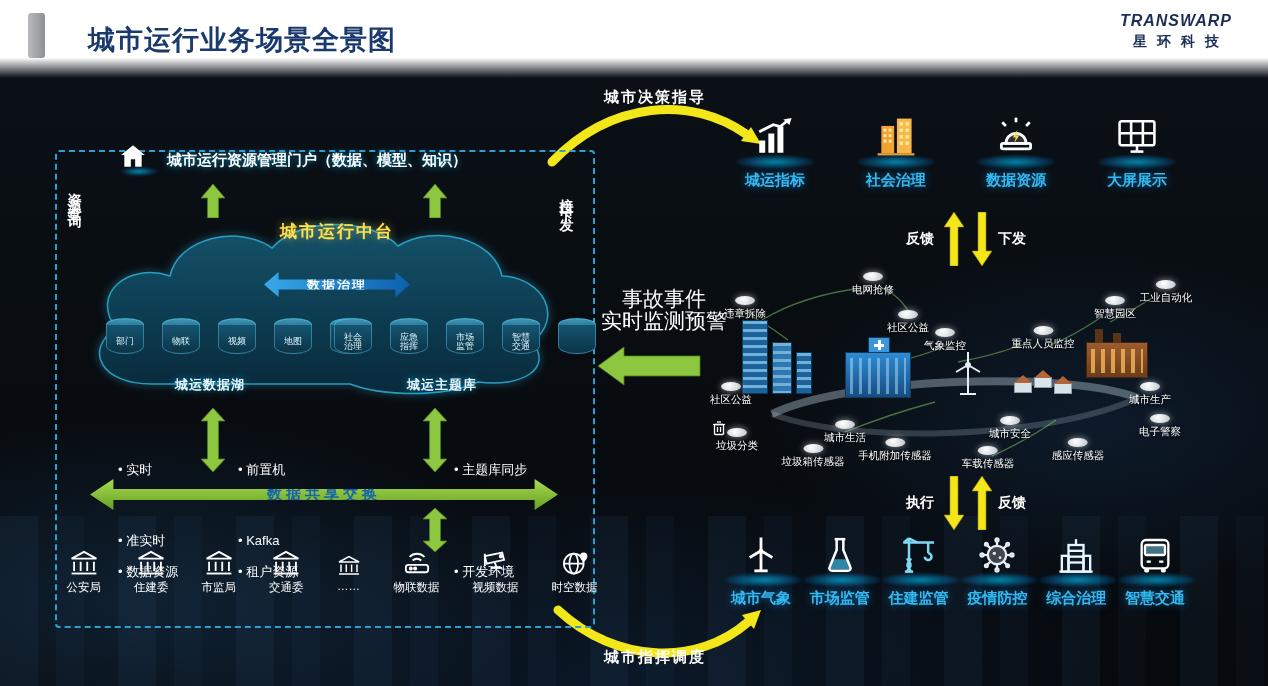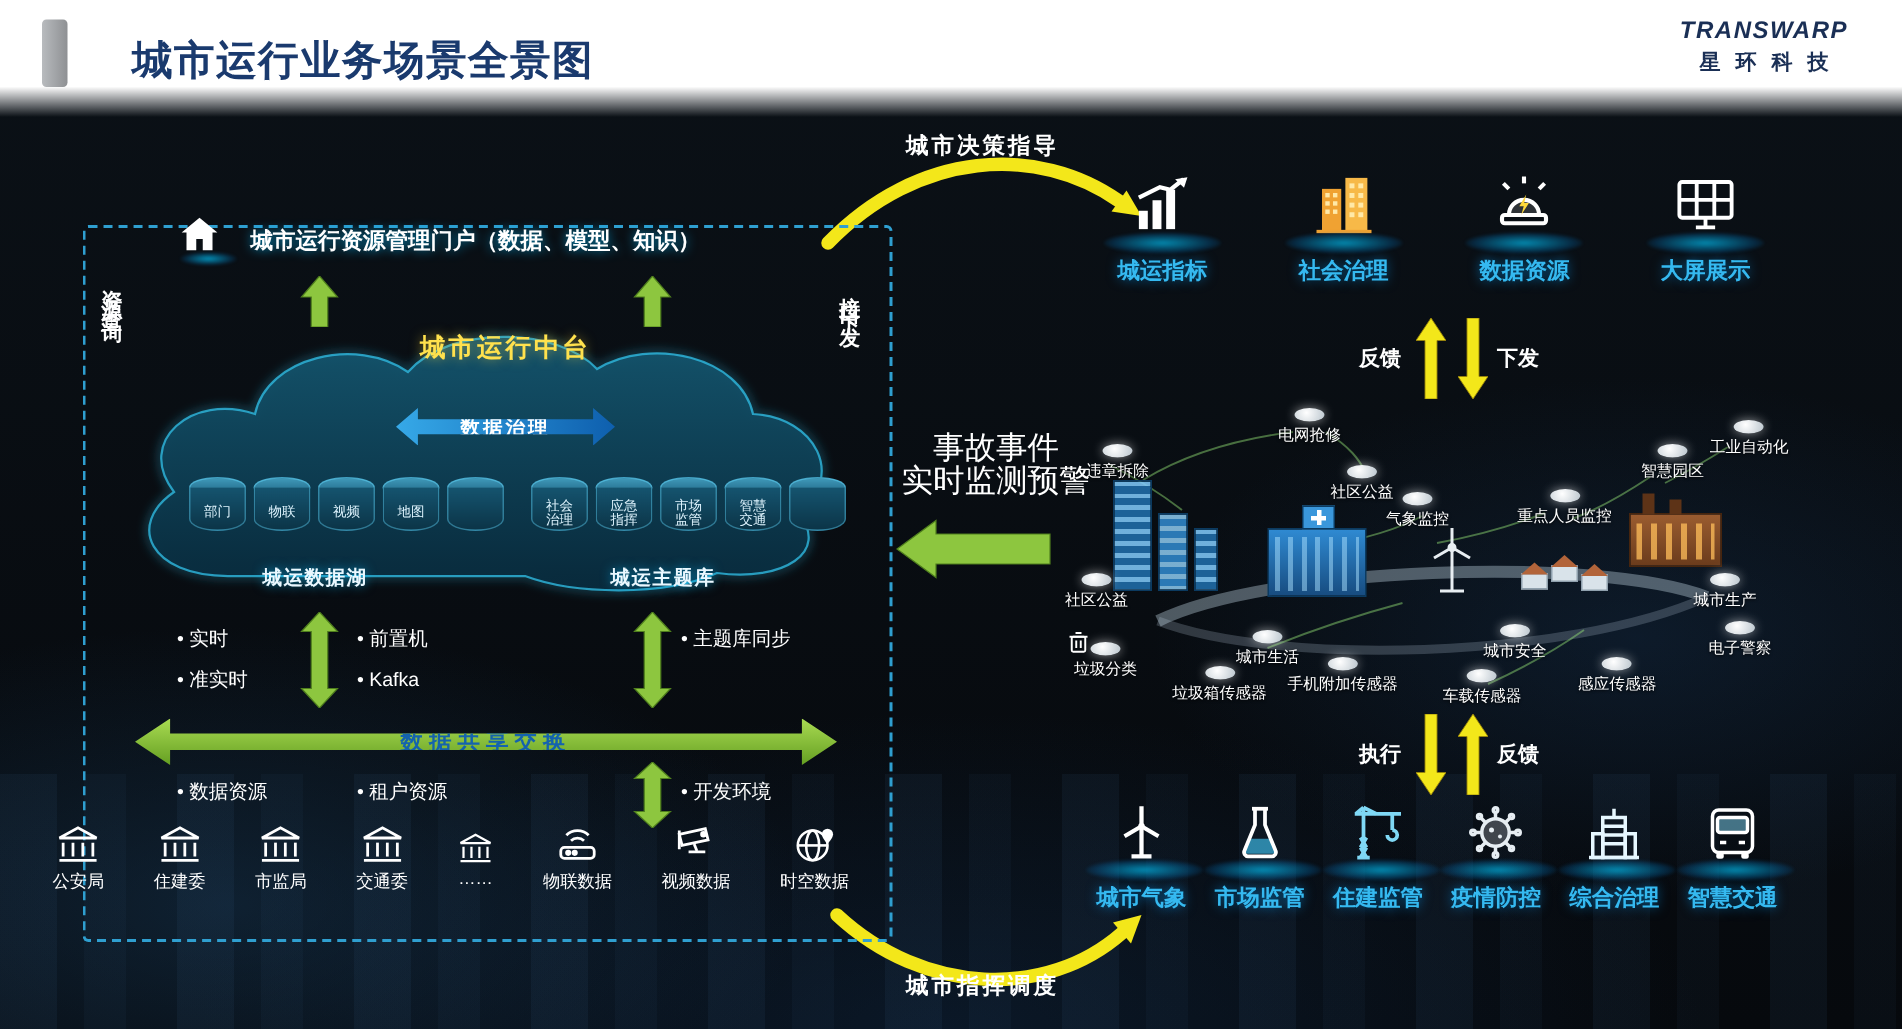--- a/index.html
+++ b/index.html
@@ -34,42 +34,42 @@
   .portal { display:flex; align-items:center; gap:9px; }
   .portal-title { color:#fff; font-weight:bold; font-size:15px; text-shadow:0 0 7px rgba(0,190,255,.7); white-space:nowrap; }
   .platform-sm { width:38px; height:9px; border-radius:50%; margin:-5px auto 0;
     background:radial-gradient(ellipse at center, rgba(0,200,255,.7), rgba(0,120,200,.2) 60%, transparent 75%); filter:blur(1px); }
 
   .cloud-title { width:160px; text-align:center; color:#FFE14D; font-weight:bold; font-size:17px; letter-spacing:2px; text-shadow:0 0 8px rgba(255,220,60,.5); }
   .dg-banner { width:146px; height:25px; display:flex; align-items:center; justify-content:center;
     clip-path:polygon(0 50%,10% 0,10% 30%,90% 30%,90% 0,100% 50%,90% 100%,90% 70%,10% 70%,10% 100%);
     background:linear-gradient(90deg,#36A9E8,#0E5FAE); color:#fff; font-weight:bold; font-size:13px; letter-spacing:2px; }
 
-  .db-group { display:flex; gap:2px;margin-left:20px; }
+  .db-group { display:flex; gap:15px; }
   .cyl { position:relative; width:41px; height:40px; }
   .cyl i { display:block; position:absolute; }
   .cyl .ctop { top:0; left:0; width:38px; height:14px; border-radius:50%;
     background:linear-gradient(180deg,#3F98B8,#1B5F7E); border:1px solid rgba(90,200,235,.6); }
   .cyl .cbody { top:7px; left:0; width:38px; height:29px;
     background:linear-gradient(180deg,#15546F,#0B3447); border:1px solid rgba(90,200,235,.45); border-top:none;
     border-radius:0 0 19px 19px / 0 0 8px 8px; }
   .cyl .lbl { position:absolute; top:11px; left:0; width:38px; height:26px; display:flex; align-items:center; justify-content:center;
     font-size:9px; line-height:9.5px; color:#DFF4FE; text-align:center; }
   .cyl .lbl span { display:inline-block; max-width:24px; }
   .grp-label { width:180px; text-align:center; color:#EAF8FF; font-weight:bold; font-size:13px; letter-spacing:1px; text-shadow:0 0 7px rgba(0,190,255,.6); }
 
-  .blt { color:#fff; font-size:13px; line-height:27px; white-space:nowrap; }
+  .blt { color:#fff; font-size:13px; line-height:27px; white-space:nowrap;margin-top:44px; }
   .blt::before { content:"• "; }
 
   .ex-banner { width:468px; height:31px; position:relative;
     clip-path:polygon(0 50%,5% 0,5% 32%,95% 32%,95% 0,100% 50%,95% 100%,95% 68%,5% 68%,5% 100%);
     background:linear-gradient(180deg,#A9DB52,#659F22); display:flex; align-items:center; justify-content:center; }
   .ex-text { color:#1463AE; font-weight:bold; font-size:15px; letter-spacing:4px; }
 
-  .src-row { width:468px; display:flex; justify-content:flex-end;gap:33px; }
+  .src-row { width:468px; display:flex; justify-content:center;gap:33px; }
   .src { width:57px; text-align:center; color:#fff; }
   .src .ic { height:30px; display:flex; align-items:flex-end; justify-content:center; }
   .src .lb { font-size:11.5px; margin-top:4px; white-space:nowrap; }
 
   
   .svc-row { display:flex; justify-content:space-between; z-index:3; }
   .svc { text-align:center; }
   .svc .ic { height:48px; display:flex; align-items:flex-end; justify-content:center; }
   .platform { width:78px; height:14px; margin:-3px auto 2px; border-radius:50%;
     background:radial-gradient(ellipse at center, rgba(0,200,255,.65), rgba(0,120,200,.25) 60%, transparent 78%); filter:blur(1px); }

